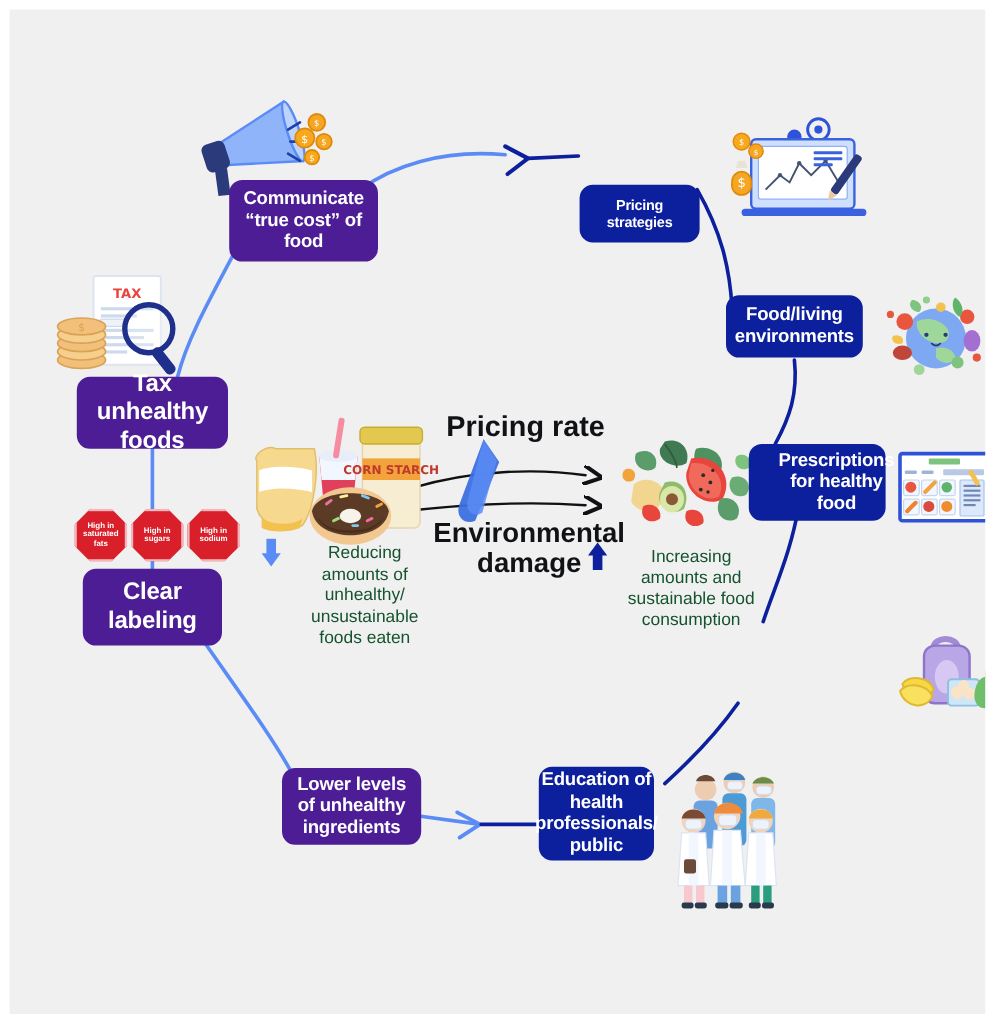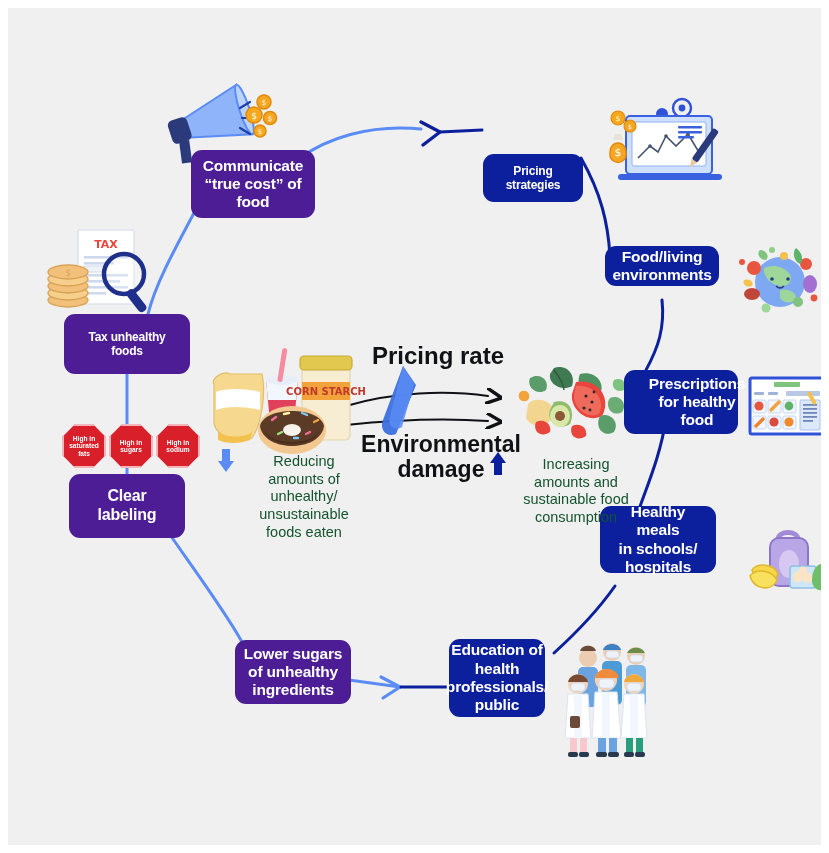--- a/index.html
+++ b/index.html
@@ -452,44 +452,41 @@
 saturated
 fats</div>
   <div class="octagon" style="left:101px;top:416px;white-space:pre-line;">High in
 sugars</div>
   <div class="octagon" style="left:148px;top:416px;white-space:pre-line;">High in
 sodium</div>
 
   <div class="node dark" style="left:475px;top:99px;width:100px;height:48px;font-size:12px;white-space:pre-line;margin-top:47px;">Pricing
 strategies</div>
 
-  <div class="node dark" style="left:597px;top:238px;width:114px;height:40px;font-size:15.5px;white-space:pre-line;">Food/living
+  <div class="node dark" style="left:597px;top:238px;width:114px;height:52px;font-size:15.5px;white-space:pre-line;">Food/living
 environments</div>
 
   <div class="node dark" style="left:616px;top:362px;width:114px;height:64px;font-size:15.5px;white-space:pre-line;padding-left:40px;">Prescriptions
 for healthy
 food</div>
 
-  <div class="node dark" style="left:592px;top:498px;width:116px;height:67px;font-size:15.5px;white-space:pre-line;">Healthy meals
-in schools/
-hospitals</div>
 
   <div class="node dark" style="left:441px;top:631px;width:96px;height:78px;font-size:15.5px;white-space:pre-line;">Education of
 health
 professionals/
 public</div>
 
-  <div class="node light" style="left:227px;top:632px;width:116px;height:64px;font-size:15.5px;white-space:pre-line;">Lower sugars
+  <div class="node light" style="left:227px;top:632px;width:116px;height:64px;font-size:15.5px;white-space:pre-line;">Lower levels
 of unhealthy
 ingredients</div>
 
-  <div class="node light" style="left:61px;top:466px;width:116px;height:64px;font-size:16px;white-space:pre-line;">Clear
+  <div class="node light" style="left:61px;top:466px;width:116px;height:64px;font-size:20px;white-space:pre-line;">Clear
 labeling</div>
 
-  <div class="node light" style="left:56px;top:306px;width:126px;height:60px;font-size:12px;white-space:pre-line;">Tax unhealthy
+  <div class="node light" style="left:56px;top:306px;width:126px;height:60px;font-size:20px;white-space:pre-line;">Tax unhealthy
 foods</div>
 
   <div class="node light" style="left:183px;top:142px;width:124px;height:68px;font-size:15.5px;white-space:pre-line;">Communicate
 “true cost” of
 food</div>
 
 </div>
 </div>
 
 </body></html>

